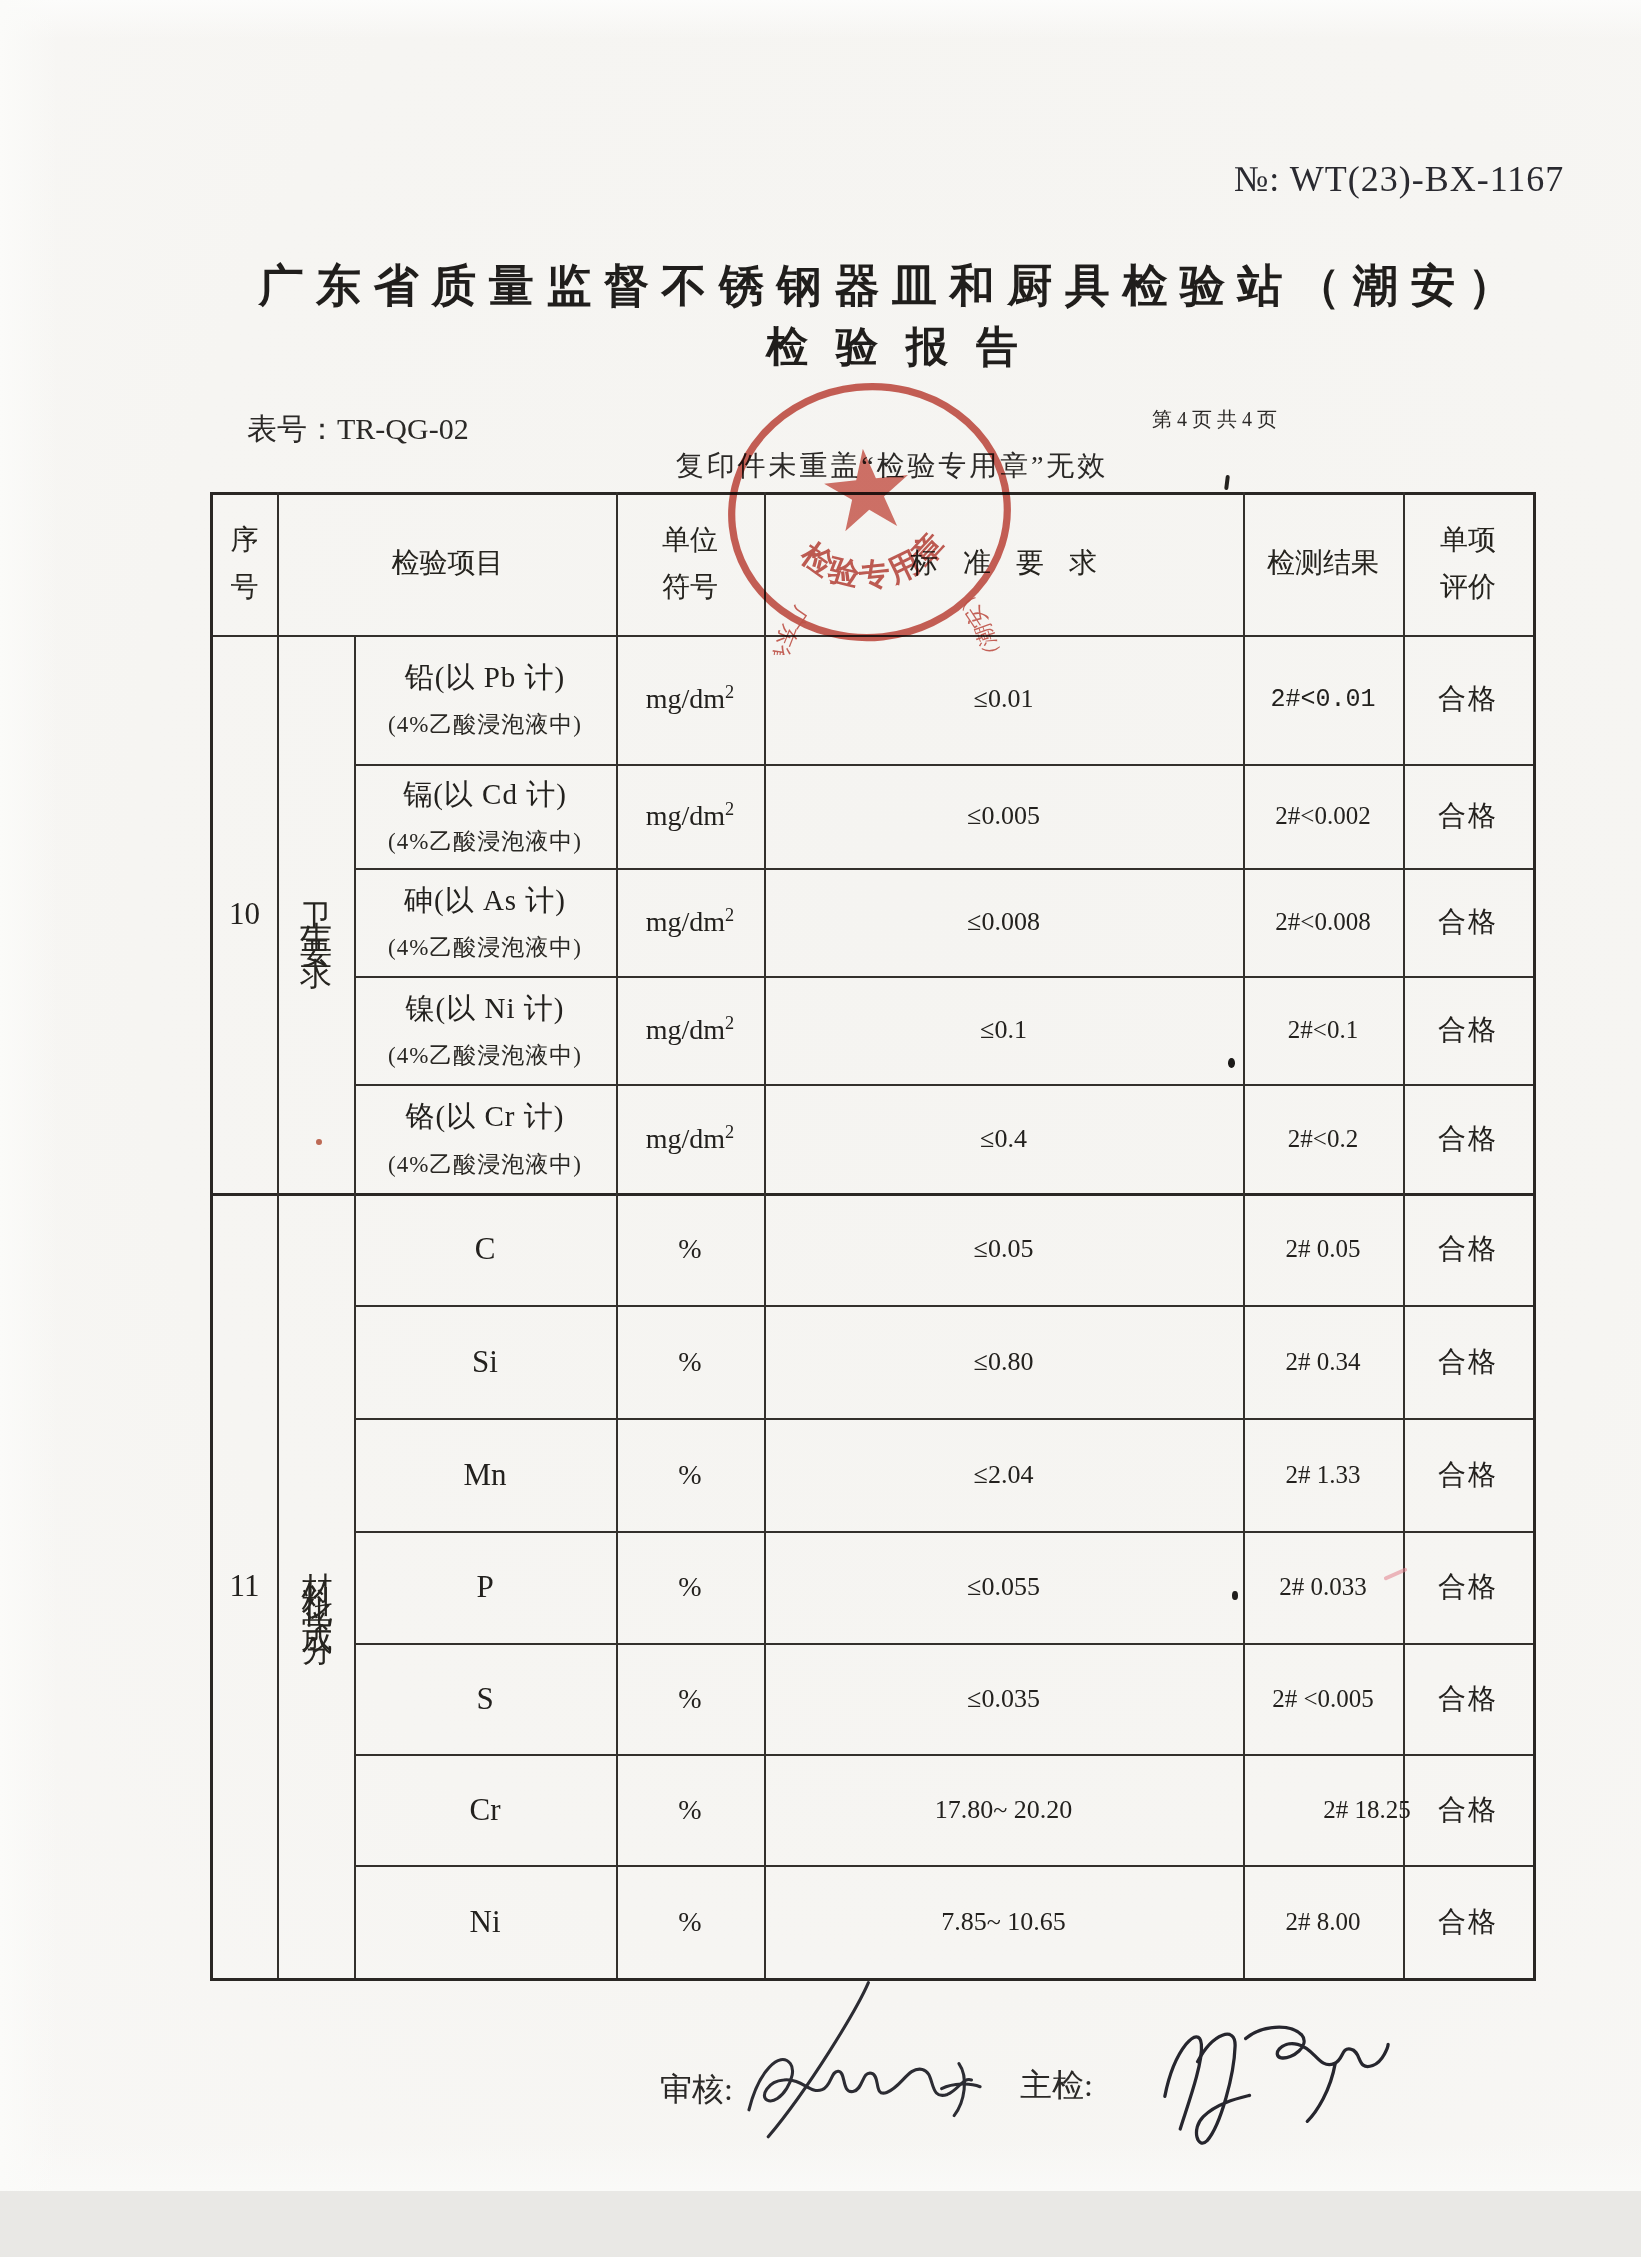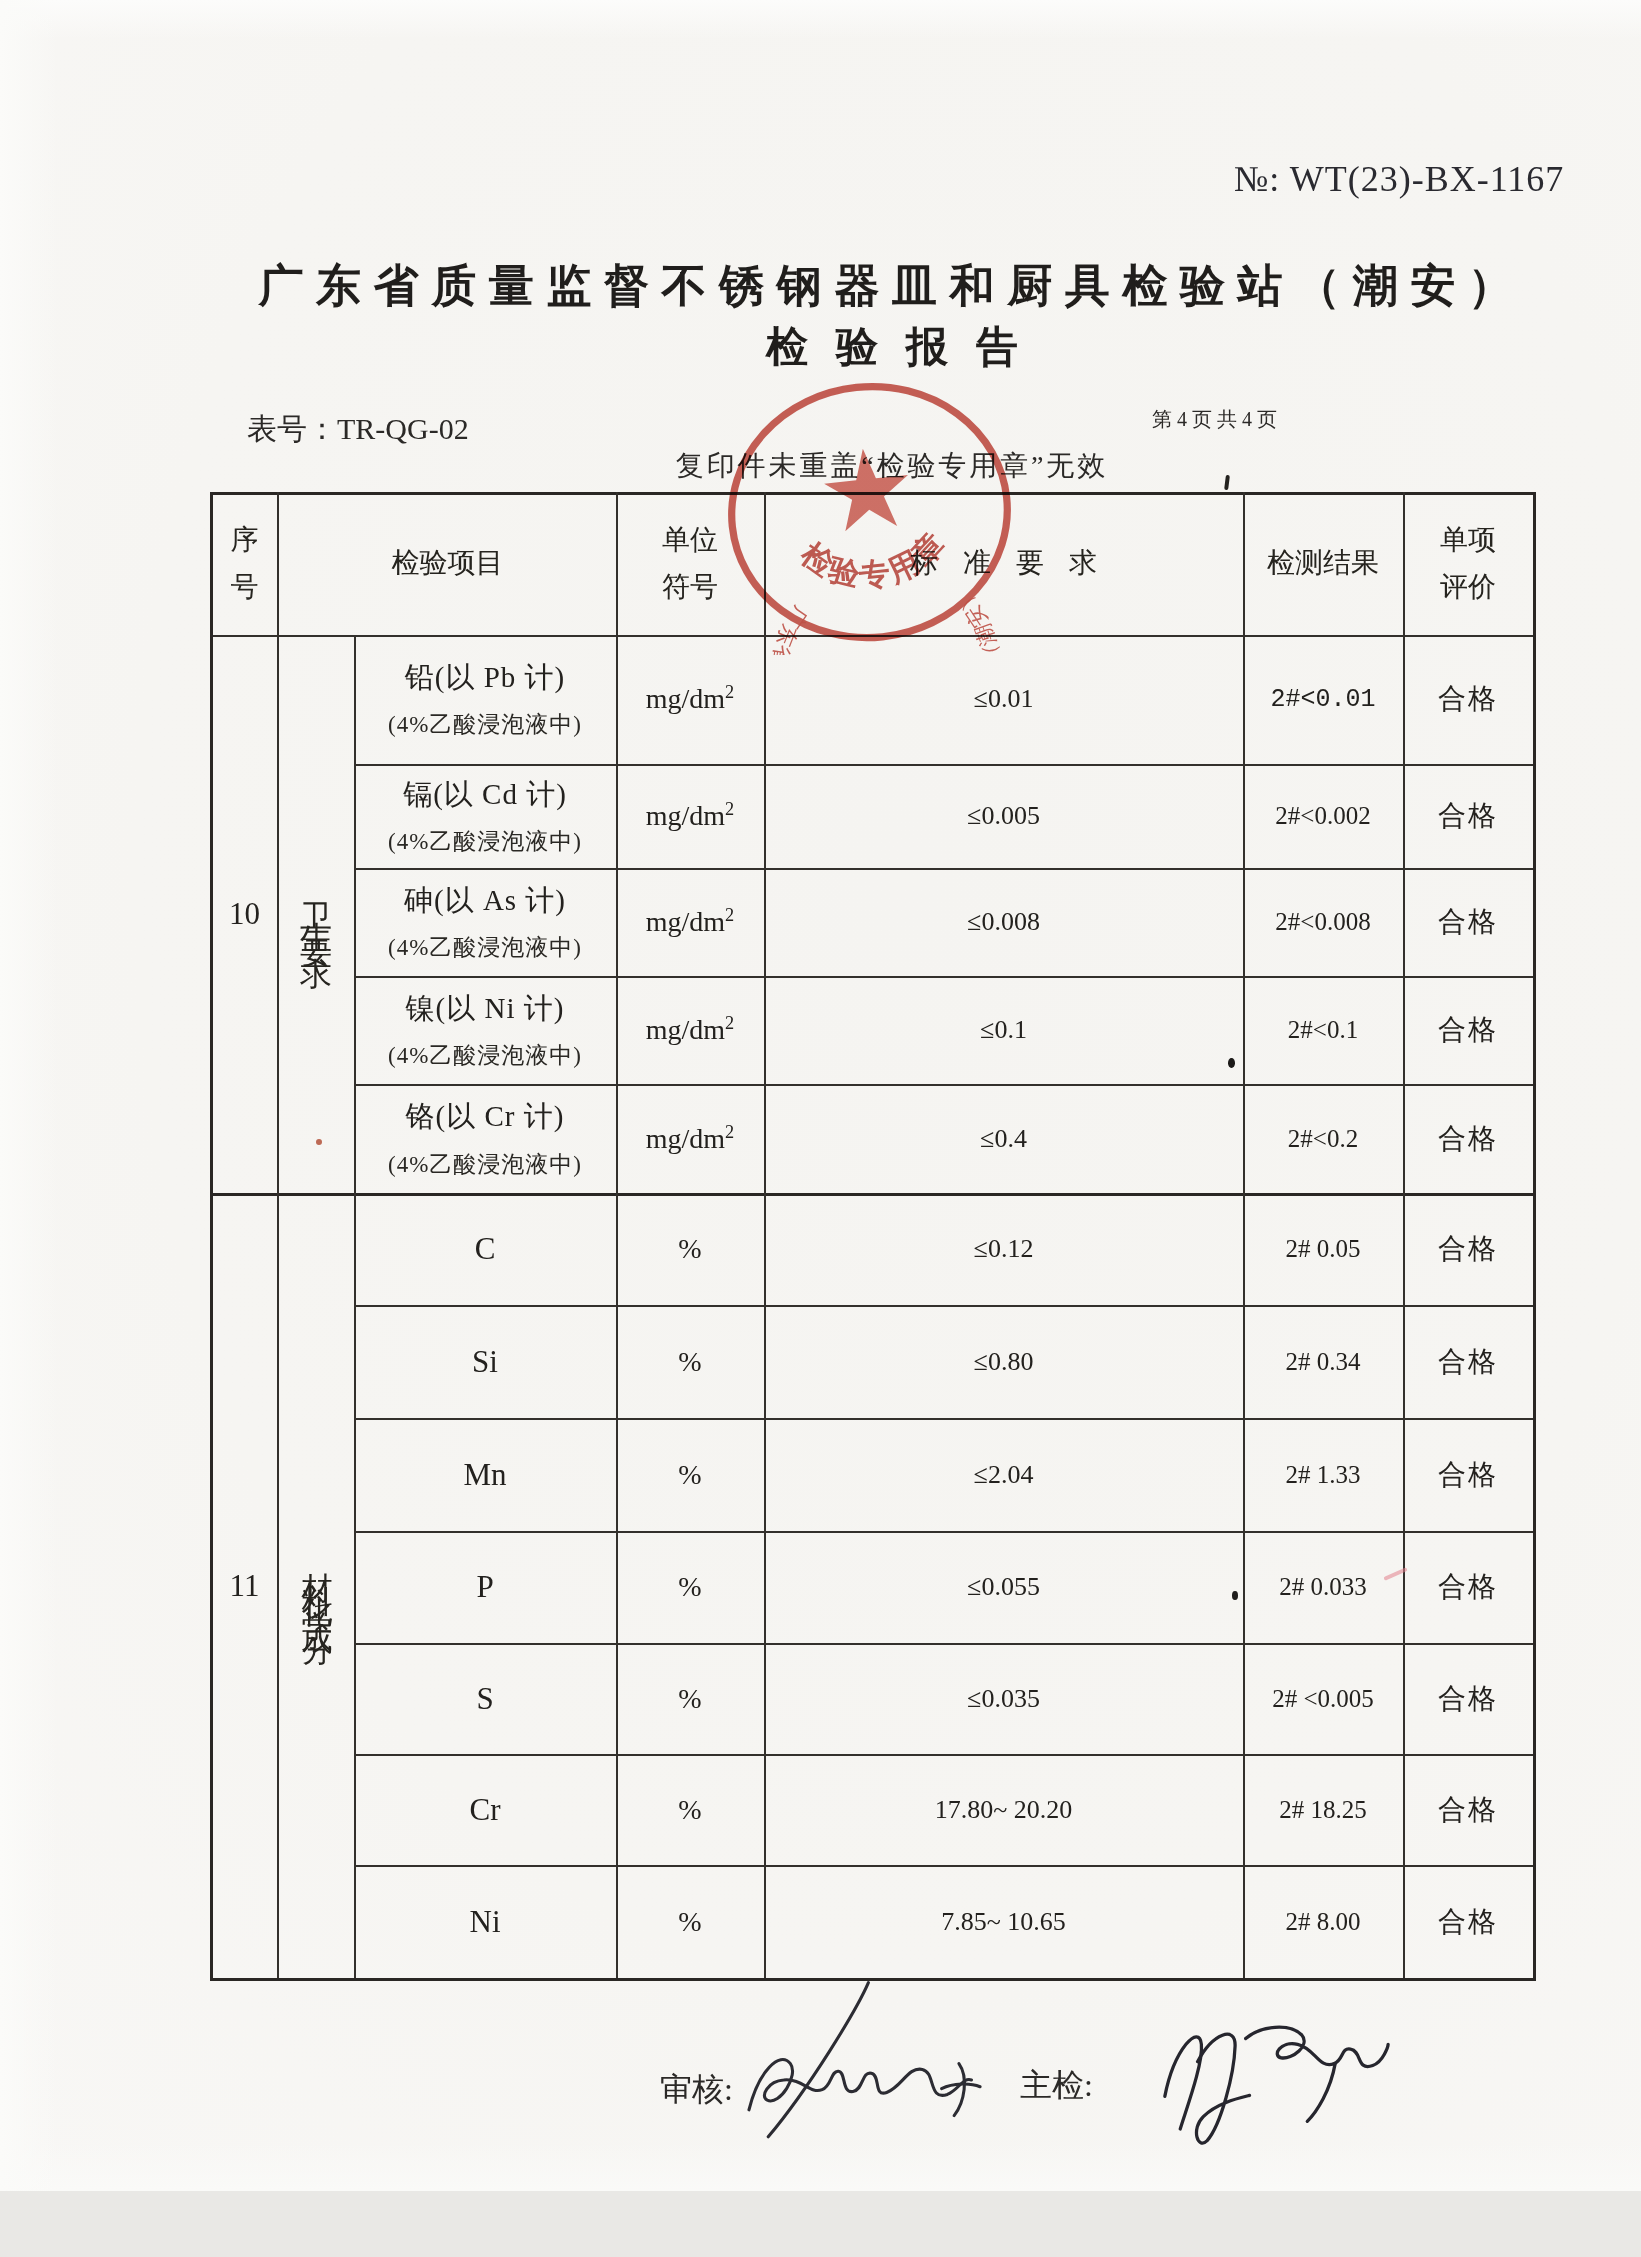--- a/index.html
+++ b/index.html
@@ -213,21 +213,21 @@
     <span class="vtext grp11">材料化学成分</span>
   </div>
 
   <div class="cell c-item" style="top:1193px;height:112px;">
       <span class="elem">C</span>
     </div>
   <div class="cell c-unit" style="top:1193px;height:112px;">
       <span class="unit">%</span>
     </div>
   <div class="cell c-std" style="top:1193px;height:112px;">
-      <span class="std">≤0.12</span>
+      <span class="std">≤0.05</span>
     </div>
   <div class="cell c-res" style="top:1193px;height:112px;">
       <span class="res">2# 0.05</span>
     </div>
   <div class="cell c-eval" style="top:1193px;height:112px;">
       <span class="pass">合格</span>
     </div>
 
   <div class="cell c-item" style="top:1305px;height:113px;">
       <span class="elem">Si</span>
@@ -295,21 +295,21 @@
 
   <div class="cell c-item" style="top:1754px;height:111px;">
       <span class="elem">Cr</span>
     </div>
   <div class="cell c-unit" style="top:1754px;height:111px;">
       <span class="unit">%</span>
     </div>
   <div class="cell c-std" style="top:1754px;height:111px;">
       <span class="std">17.80~ 20.20</span>
     </div>
-  <div class="cell c-res" style="top:1754px;height:111px;">
+  <div class="cell c-res" style="top:1754px;height:111px;padding-left:44px;">
       <span class="res">2# 18.25</span>
     </div>
   <div class="cell c-eval" style="top:1754px;height:111px;">
       <span class="pass">合格</span>
     </div>
 
   <div class="cell c-item" style="top:1865px;height:113px;">
       <span class="elem">Ni</span>
     </div>
   <div class="cell c-unit" style="top:1865px;height:113px;">

